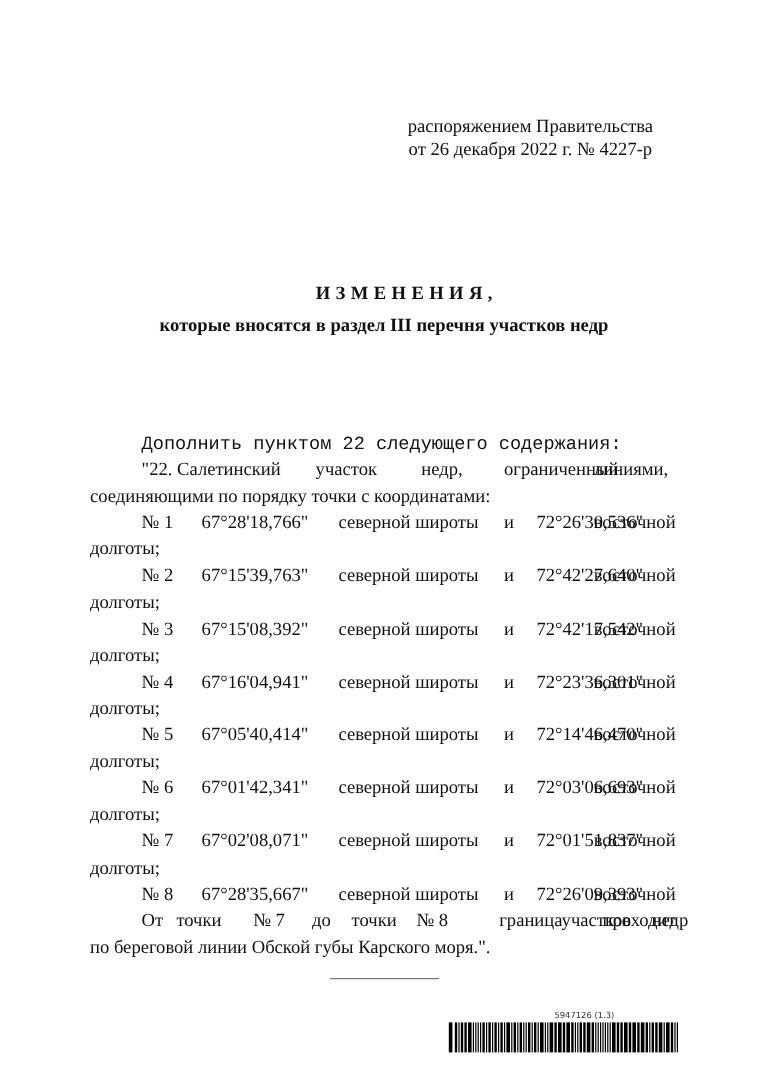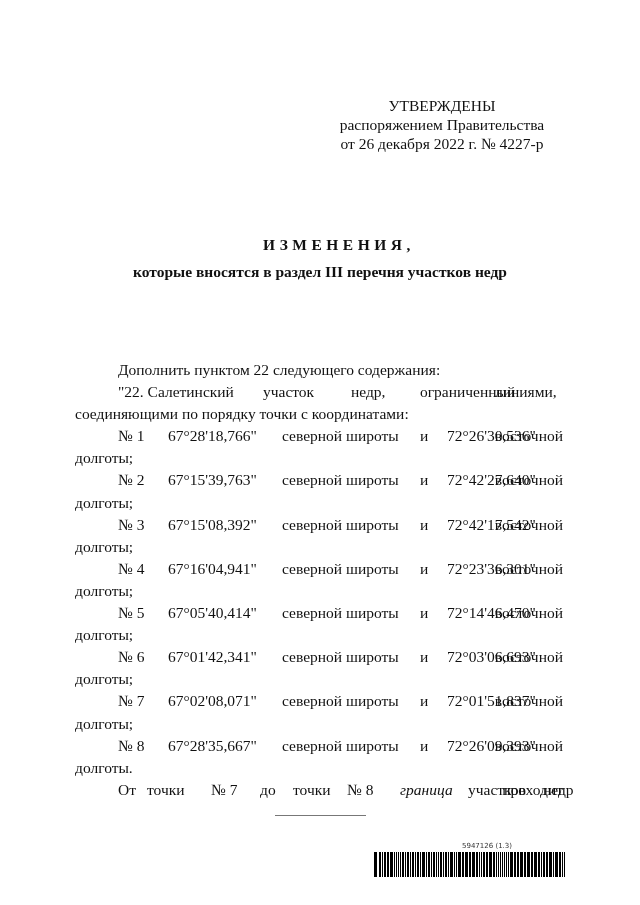--- a/index.html
+++ b/index.html
@@ -5,35 +5,34 @@
   html, body { margin:0; padding:0; background:#ffffff; }
   body { width:640px; height:905px; position:relative; overflow:hidden;
          font-family:"Liberation Serif", "DejaVu Serif", serif; color:#111; }
   .approved { position:absolute; left:322px; top:96px; width:240px; text-align:center;
               font-size:15.5px; line-height:19px; }
   .title { position:absolute; left:0; width:640px; top:236px; text-align:center;
            font-weight:bold; font-size:15.5px; letter-spacing:4.5px;margin-left:19px; }
   .subtitle { position:absolute; left:0; width:640px; top:262px; text-align:center;
               font-weight:bold; font-size:15.5px; line-height:19px; }
   .body { position:absolute; left:75px; top:359px; width:488px; font-size:15.5px; line-height:22.1px; }
-  .p { text-indent:43px; text-align:justify; }
+  .p { text-indent:43px; text-align:justify;font-family:Liberation Mono, monospace; }
   .coord { width:488px; position:relative; height:22.1px; }
   .coord span { position:absolute; top:0; white-space:nowrap; }
   .cont { text-indent:0; }
   .sep { position:absolute; left:275px; top:815px; width:91px; height:1px; background:#777; }
   .bc-label { position:absolute; left:462px; top:842px; font-family:"DejaVu Sans", sans-serif;
               font-size:7px; color:#333; }
   .barcode { position:absolute; left:374px; top:852px; width:192px; height:25px; display:flex; align-items:stretch; }
   .barcode i { display:block; height:100%; background:#000; }
 </style>
 </head>
 <body>
 
 <div class="approved">
-  <div>УТВЕРЖДЕНЫ</div>
   <div>распоряжением Правительства</div>
   <div>от 26 декабря 2022 г.  № 4227-р</div>
 </div>
 
 <div class="title">ИЗМЕНЕНИЯ,</div>
 <div class="subtitle">
   <div>которые вносятся в раздел III перечня участков недр</div>
 </div>
 
 <div class="body">
@@ -111,34 +110,34 @@
       </div>
       <div class="cont">долготы;</div>
       <div class="coord">
         <span style="left: 43px;">№ 8</span>
         <span style="left: 93px;">67°28'35,667"</span>
         <span style="left: 207px;">северной широты</span>
         <span style="left: 345px;">и</span>
         <span style="left: 372px;">72°26'09,393"</span>
         <span style="right: 0px;">восточной</span>
       </div>
-      <div class="cont">долготы.</div>
     </div>
   <div class="coord" id="closing">
       <span style="left: 43px;">От</span>
       <span style="left: 72px;">точки</span>
       <span style="left: 136px;">№ 7</span>
       <span style="left: 185px;">до</span>
       <span style="left: 218px;">точки</span>
       <span style="left: 272px;">№ 8</span>
-      <span style="left: 325px; font-style: italic;">граница</span>
+      <span style="left: 341px;">граница</span>
       <span style="left: 393px;">участков</span>
       <span style="left: 468px;">недр</span>
       <span style="right: 0px;">проходит</span>
     </div>
+  <div class="cont">по береговой линии Обской губы Карского моря.".</div>
 </div>
 
 <div class="sep"></div>
 <div class="bc-label">5947126 (1.3)</div>
 <div class="barcode" id="barcode">
     <i style="width: 3px; margin-right: 2px;"></i>
     <i style="width: 3px; margin-right: 1px;"></i>
     <i style="width: 1px; margin-right: 1px;"></i>
     <i style="width: 3px; margin-right: 1px;"></i>
     <i style="width: 2px; margin-right: 1px;"></i>

